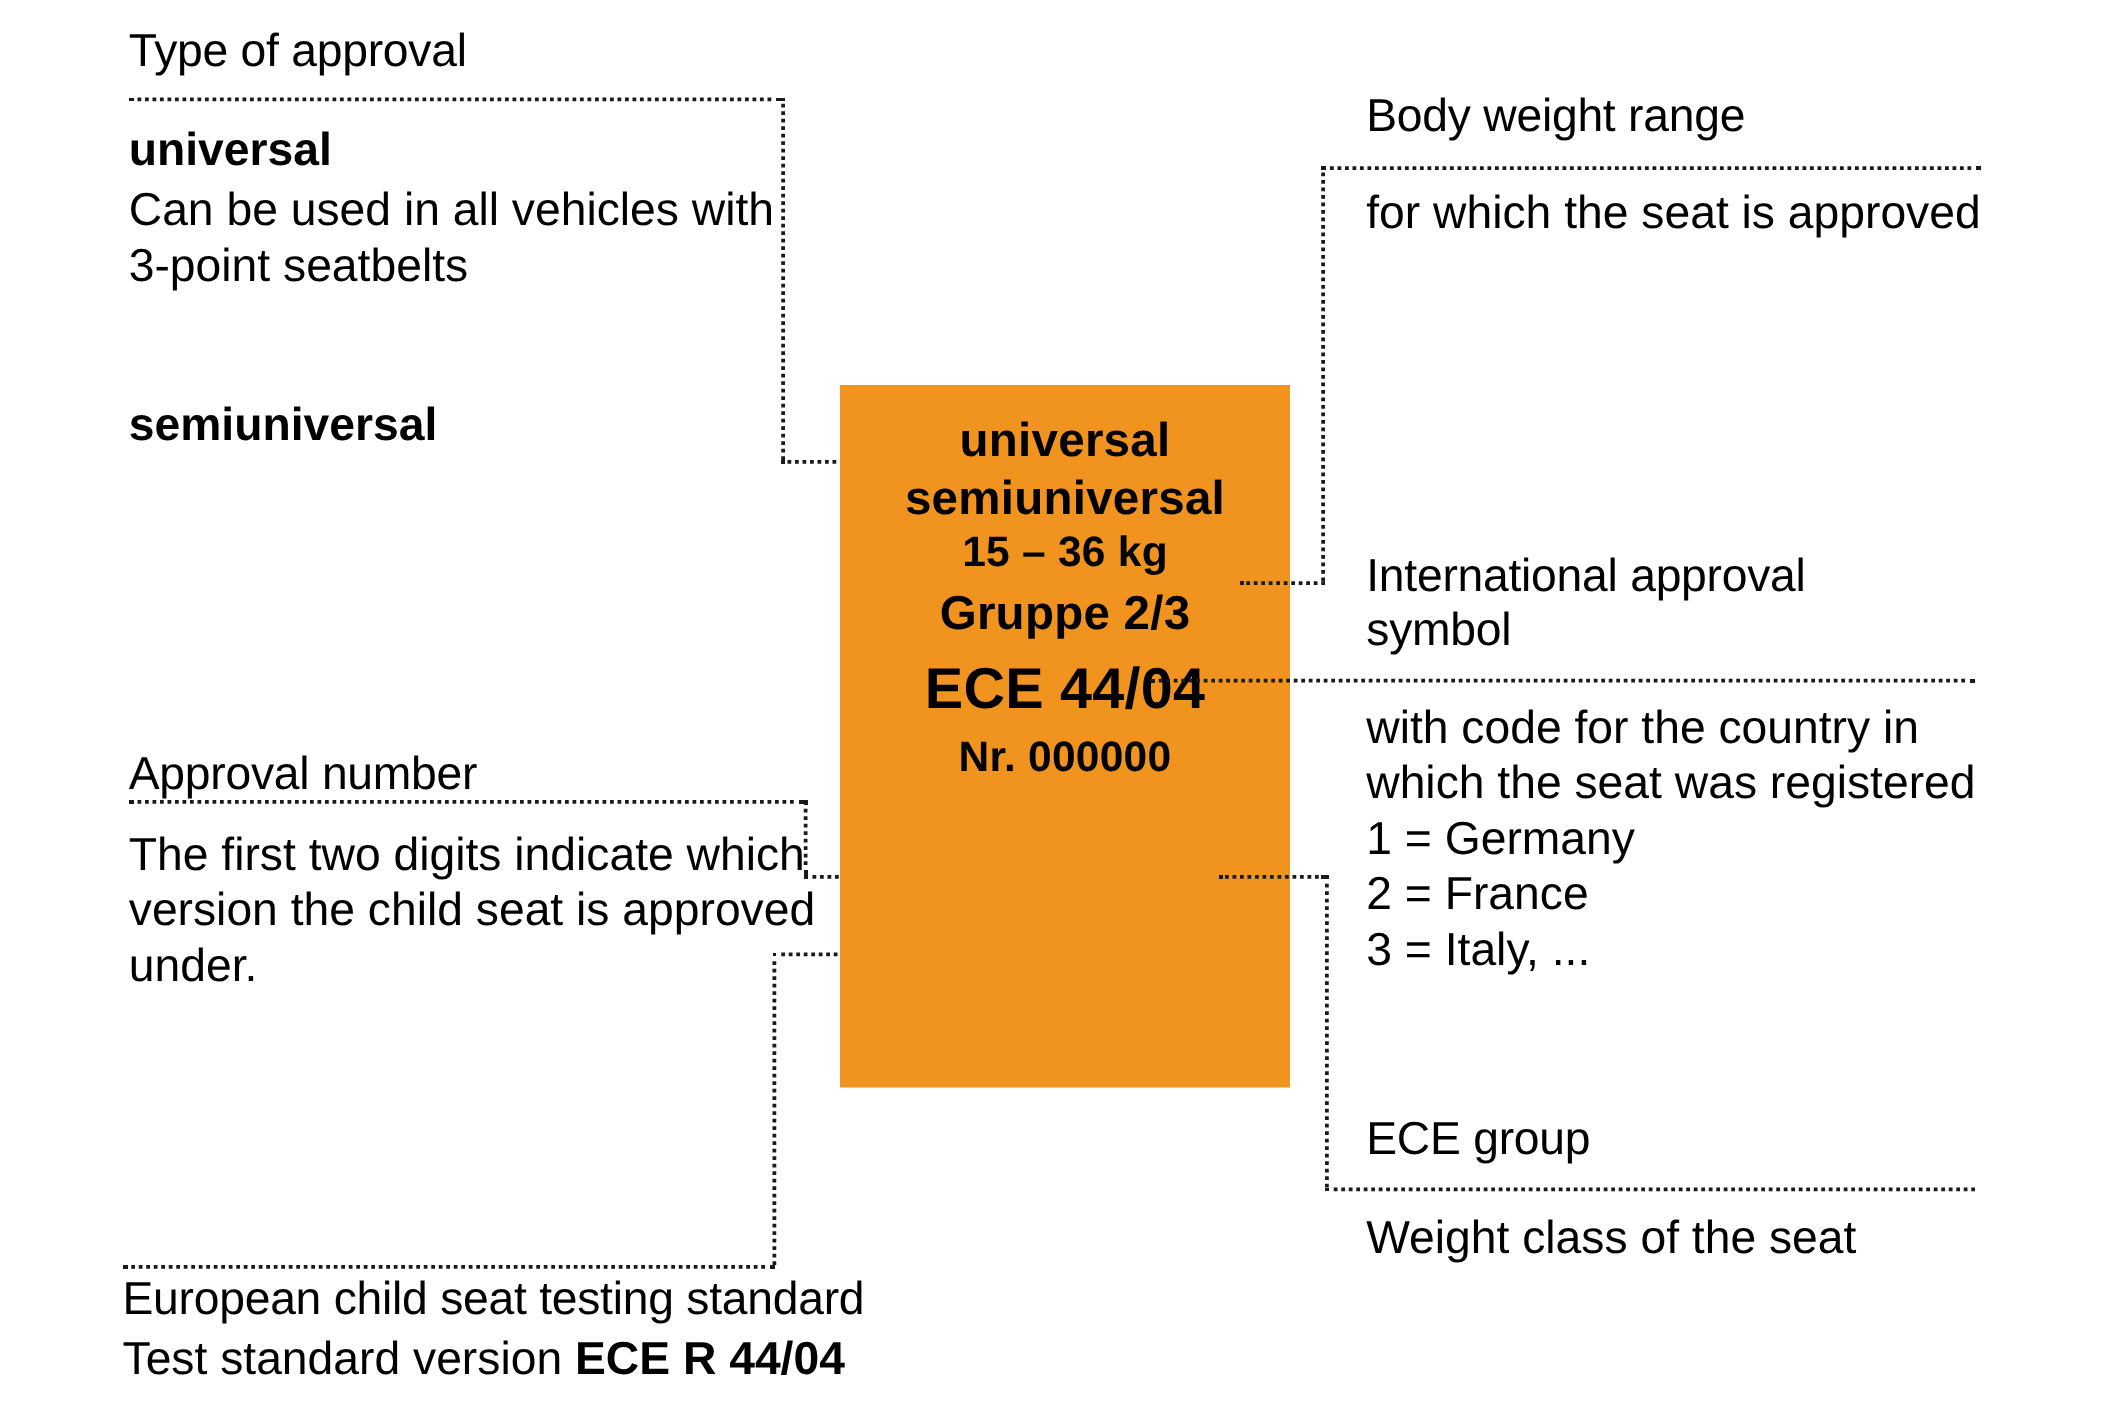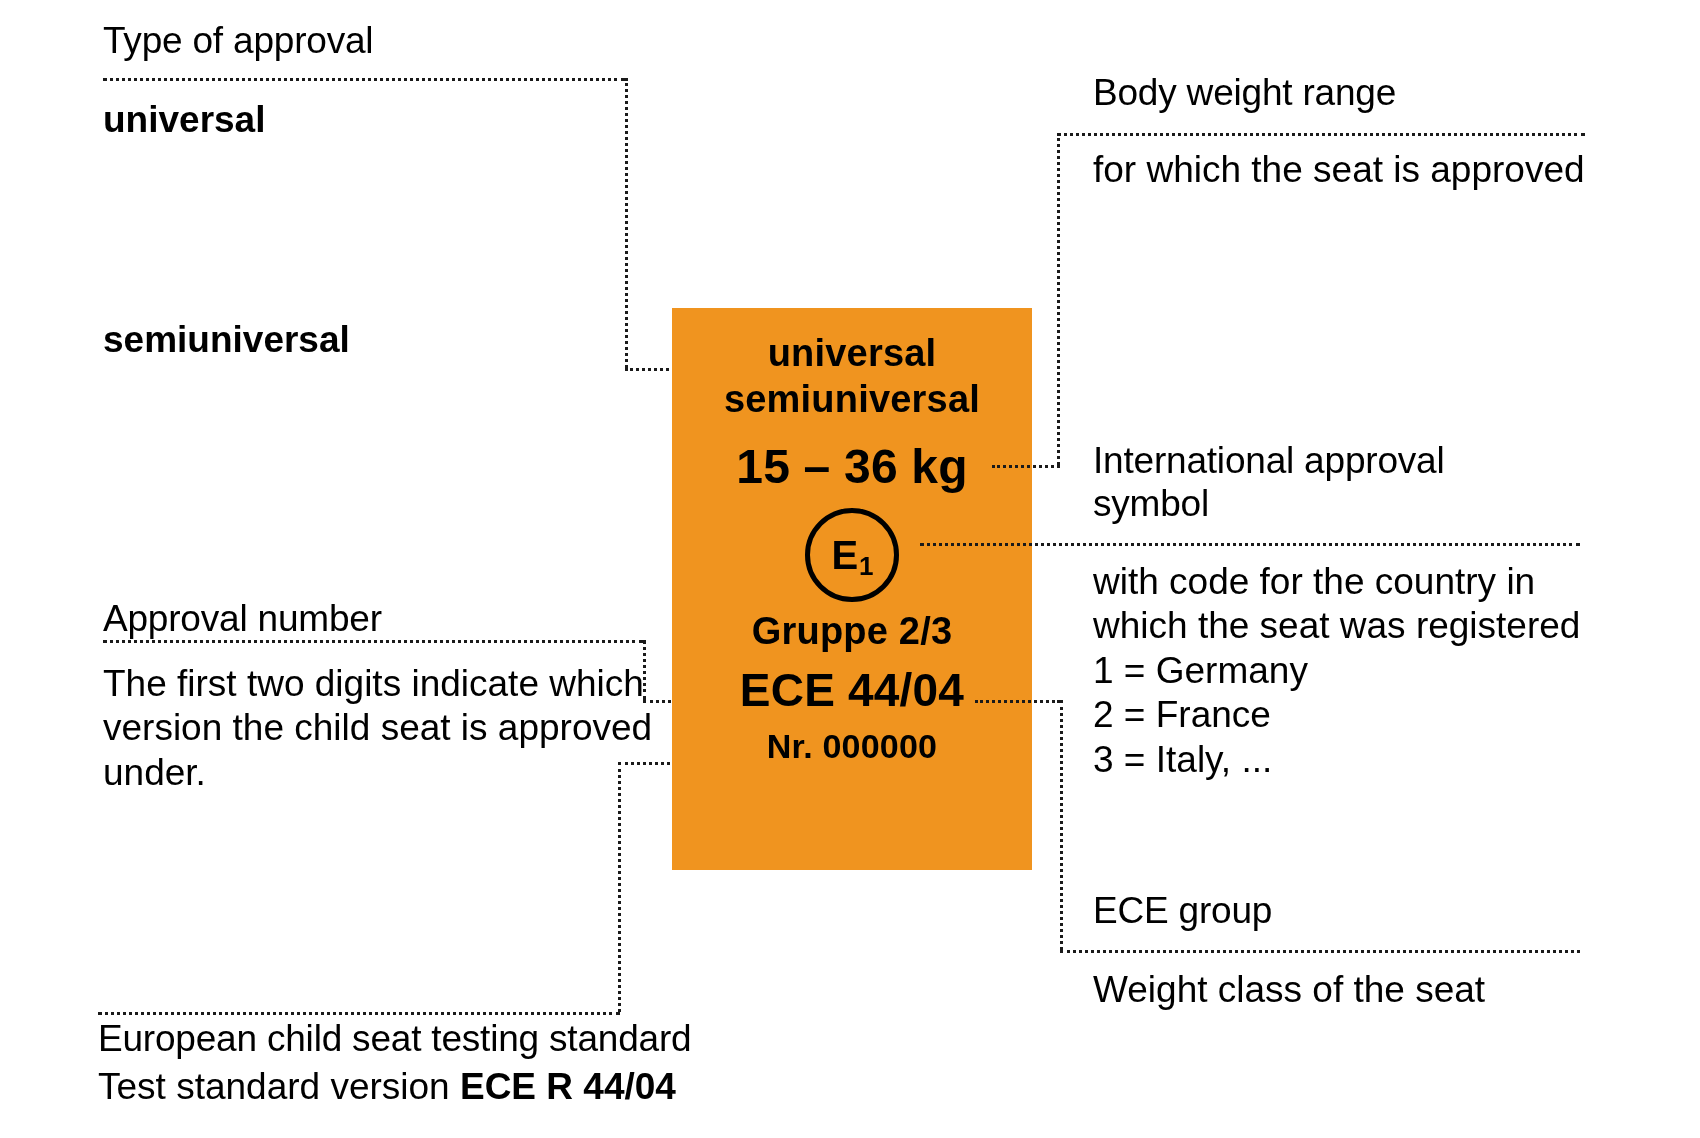--- a/index.html
+++ b/index.html
@@ -69,21 +69,21 @@
     box-sizing: border-box;
     padding-top: 22px;
   }
   .ol-line {
     font-weight: bold;
     color: #000;
     text-align: center;
     letter-spacing: 0.2px;
   }
   .ol-univ { font-size: 38px; line-height: 1.22; }
-  .ol-weight { font-size: 48px; margin-top: 16px; }
+  .ol-weight { font-size: 34px; margin-top: 0; }
   .ol-circle-wrap {
     margin-top: 14px;
     width: 84px;
     height: 84px;
     border: 5px solid #000;
     border-radius: 50%;
     display: flex;
     align-items: center;
     justify-content: center;
   }
@@ -115,20 +115,21 @@
     <div class="hd">Type of approval</div>
   </div>
 
   <div class="h-dot" style="left:103px; top:78px; width:522px;"></div>
 
   <div class="v-dot" style="left:625px; top:78px; height:290px;"></div>
   <div class="h-dot" style="left:625px; top:368px; width:50px;"></div>
 
   <div class="block" style="left:103px; top:98px; width:520px;">
     <div class="sub-hd">universal</div>
+    <div class="bd" style="margin-top:4px;">Can be used in all vehicles with 3-point seatbelts</div>
   </div>
 
   <div class="block" style="left:103px; top:318px; width:520px;">
     <div class="sub-hd">semiuniversal</div>
   </div>
 
   <div class="block" style="left:103px; top:598px; width:620px;">
     <div class="hd">Approval number</div>
   </div>
   <div class="h-dot" style="left:103px; top:640px; width:540px;"></div>
@@ -147,25 +148,20 @@
     <div class="hd">European child seat testing standard</div>
     <div class="bd" style="margin-top:4px;">
       <span>Test standard version </span><span class="bd-strong">ECE R 44/04</span>
     </div>
   </div>
 
   <div class="orange-label">
     <div class="ol-line ol-univ">universal</div>
     <div class="ol-line ol-univ">semiuniversal</div>
     <div class="ol-line ol-weight">15 – 36 kg</div>
-    <div class="ol-circle-wrap">
-      <div class="ol-e">
-        <span>E</span><sub>1</sub>
-      </div>
-    </div>
     <div class="ol-line ol-gruppe">Gruppe 2/3</div>
     <div class="ol-line ol-ece">ECE 44/04</div>
     <div class="ol-line ol-nr">Nr. 000000</div>
   </div>
 
   <div class="block" style="left:1093px; top:72px; width:700px;">
     <div class="hd">Body weight range</div>
   </div>
   <div class="h-dot" style="left:1057px; top:133px; width:528px;"></div>
   <div class="v-dot" style="left:1057px; top:133px; height:332px;"></div>

